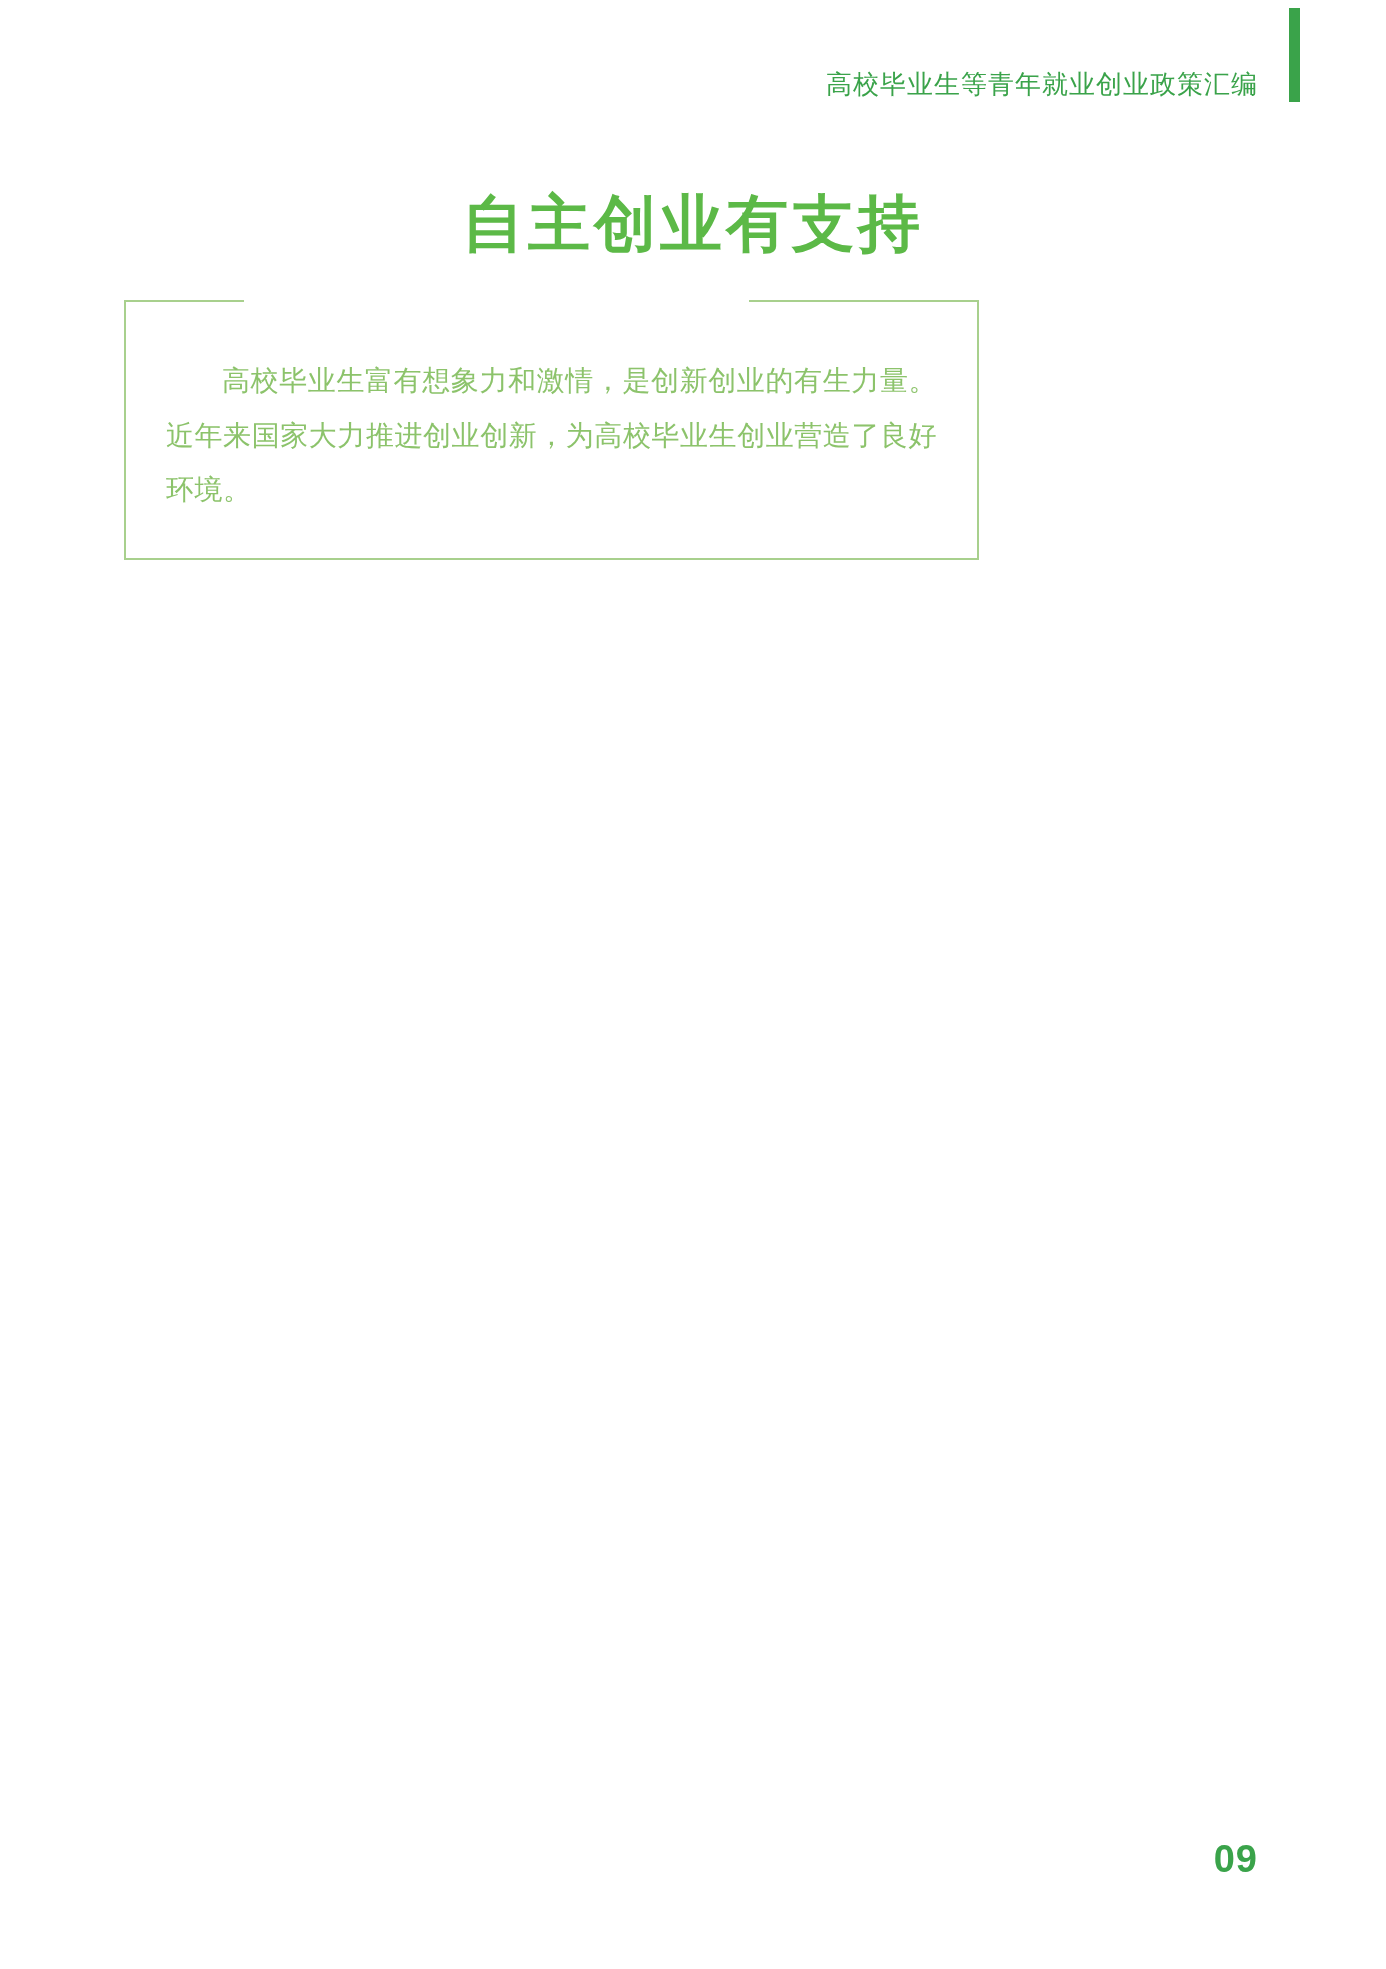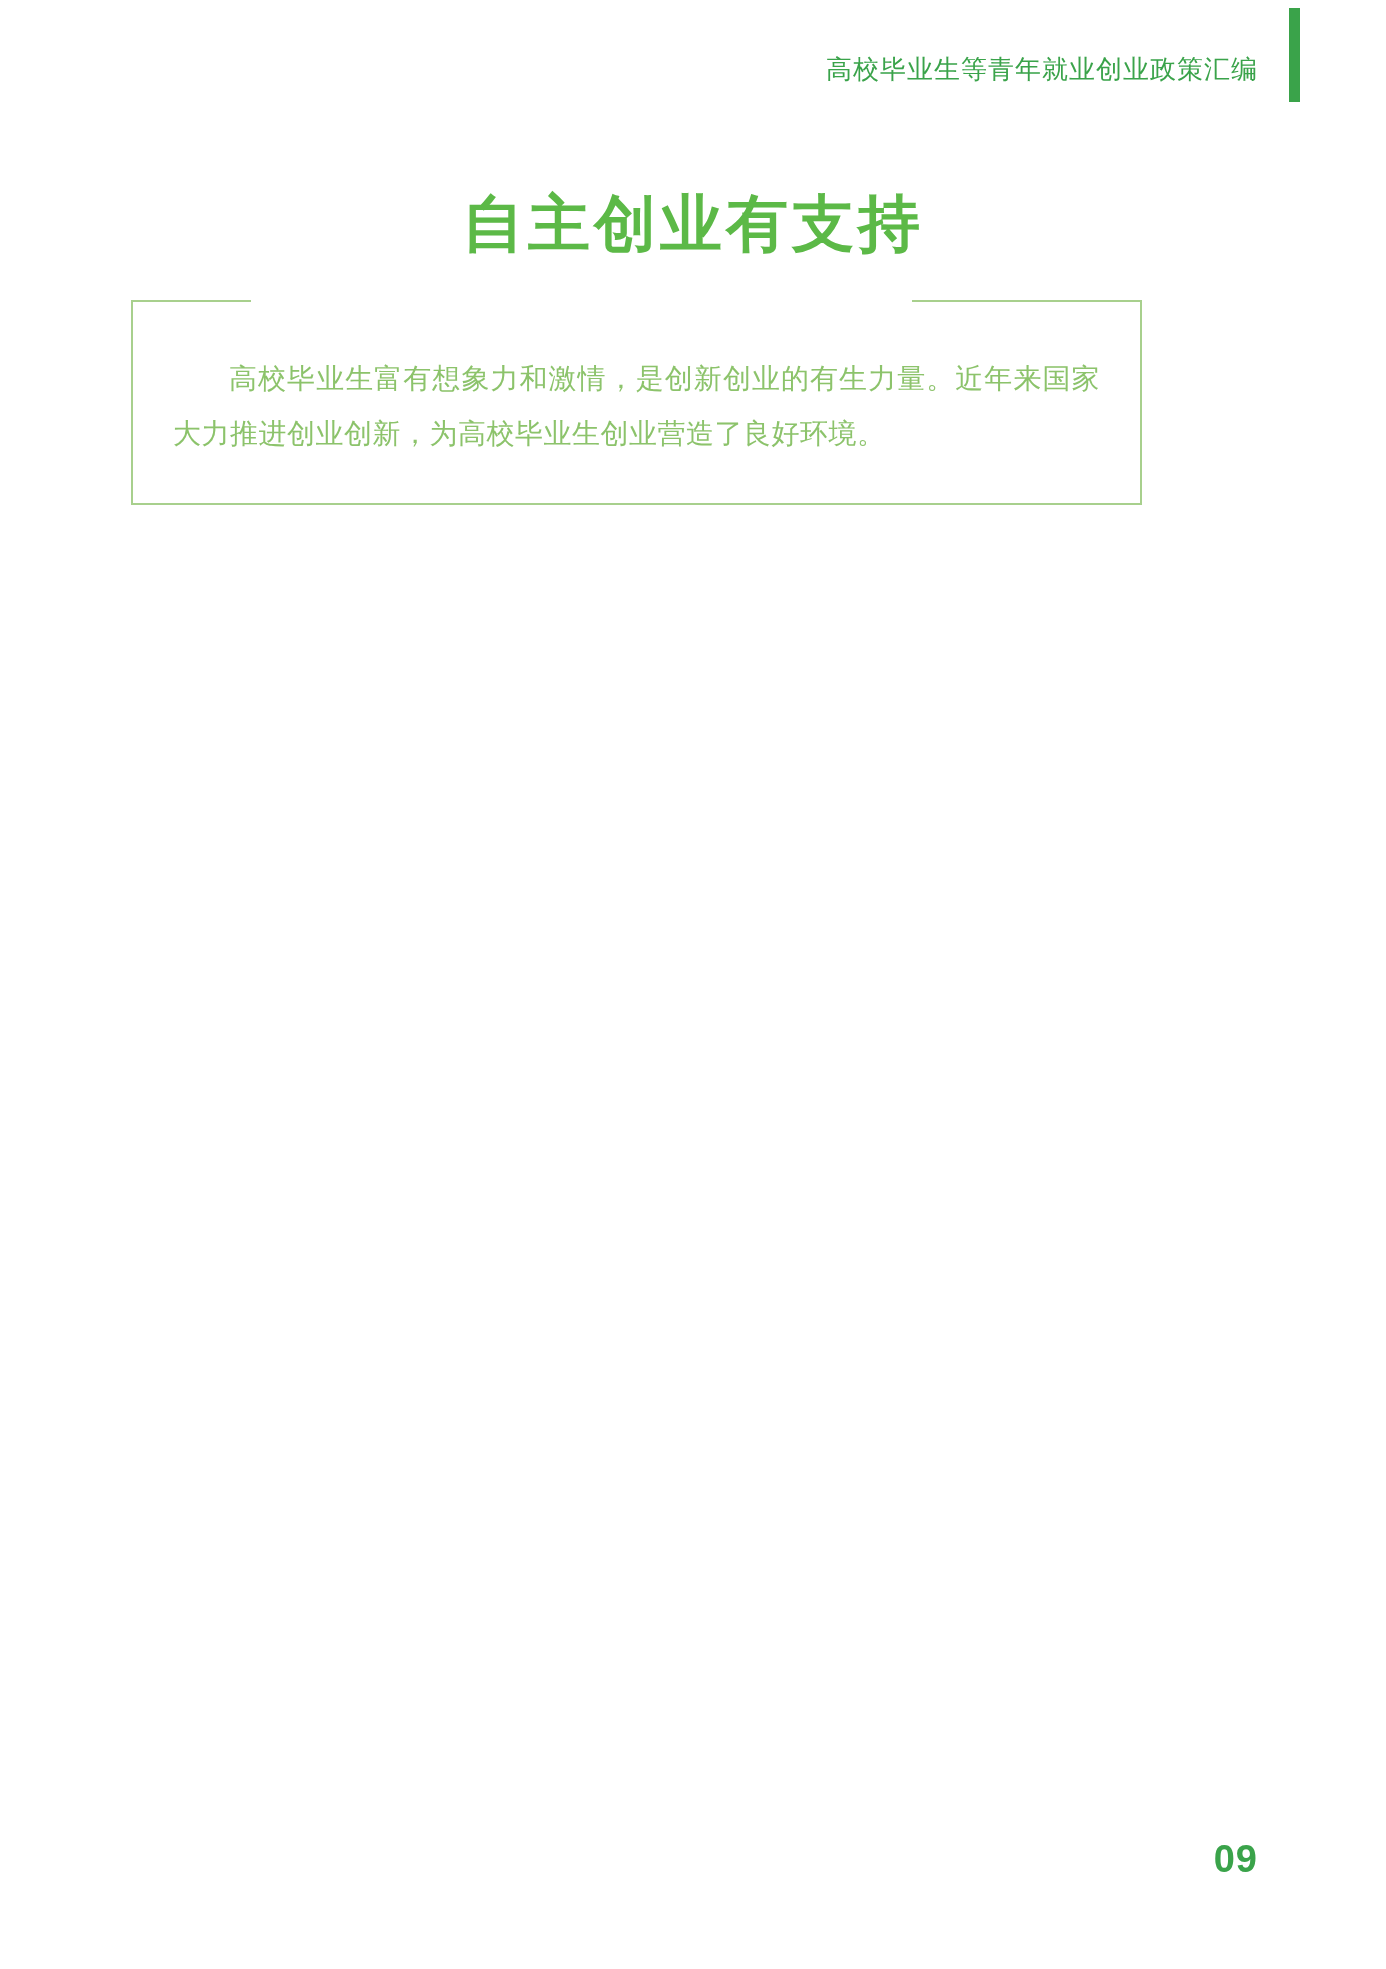--- a/index.html
+++ b/index.html
@@ -18,20 +18,21 @@
     overflow: hidden;
     box-sizing: border-box;
   }
 
   
   .header {
     position: absolute;
     top: 56px;
     right: 128px;
     display: flex;
+    align-items: center;
     height: 56px;
   }
   .header-title {
     font-size: 26px;
     color: #3aa34a;
     letter-spacing: 1px;
     line-height: 1;
     white-space: nowrap;
   }
   .header-bar {
@@ -53,27 +54,26 @@
     font-size: 62px;
     font-weight: bold;
     color: #5cb947;
     letter-spacing: 4px;
   }
 
   
   .callout {
     position: absolute;
     top: 302px;
-    left: 131px;
-    width: 1011px;
+    left: 124px;
+    width: 855px;
     box-sizing: border-box;
     border: 2px solid #a8d08d;
     border-top: none;
     padding: 52px 40px 40px 40px;
-    font-family: Liberation Mono, monospace;
   }
   .callout::before {
     content: "";
     position: absolute;
     top: -2px;
     left: -2px;
     width: 120px;
     height: 2px;
     background: #a8d08d;
   }

